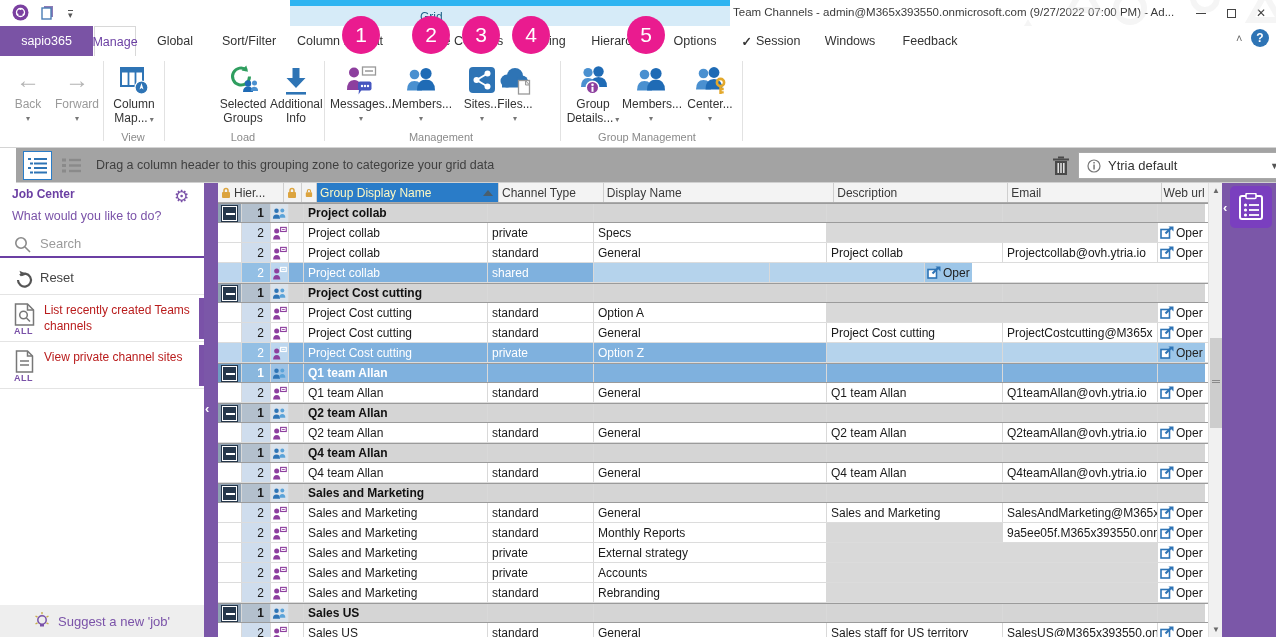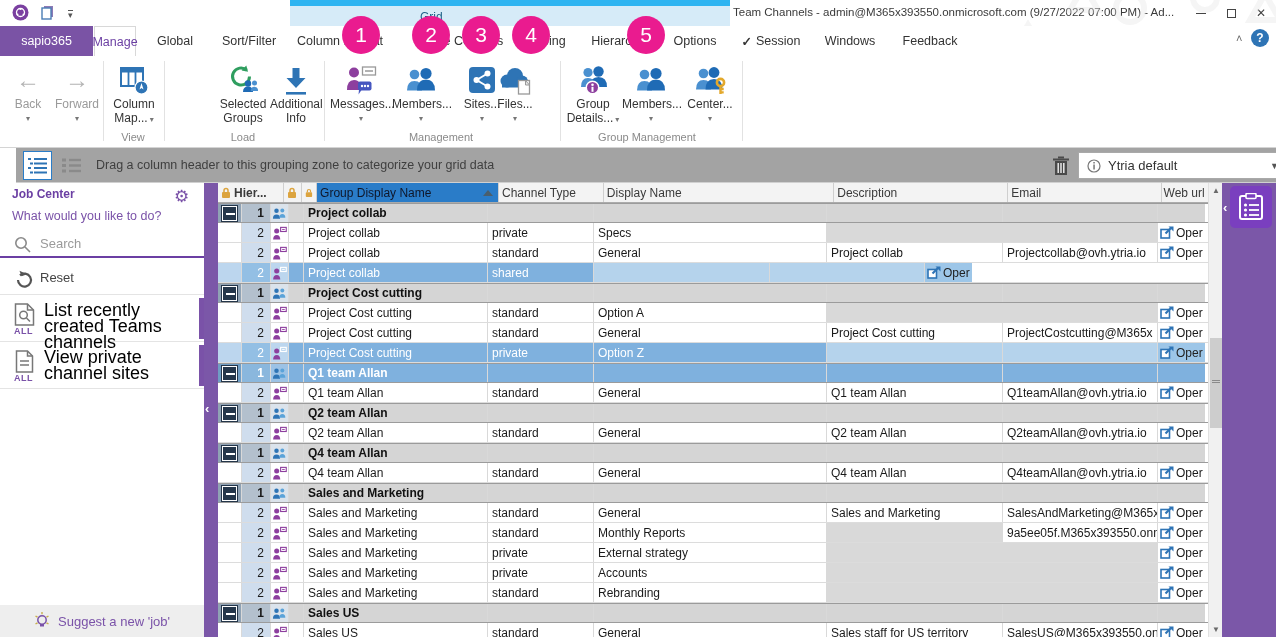--- a/index.html
+++ b/index.html
@@ -39,45 +39,45 @@
 #sidebar{position:absolute;left:0;top:183px;width:204px;height:454px;background:#fff;}
 #sb-title{position:absolute;left:12px;top:4px;font-size:12px;font-weight:bold;color:#6b3fa3;}
 #sb-gear{position:absolute;left:174px;top:3px;font-size:17px;color:#7a52a8;}
 #sb-sub{position:absolute;left:12px;top:26px;font-size:12.5px;color:#7a52a8;}
 #sb-search{position:absolute;left:0;top:48px;width:204px;height:27px;border-bottom:2px solid #6b3fa3;padding-left:15px;}
 #sb-search .stext{position:absolute;left:40px;top:5px;font-size:13px;color:#9a9a9a;}
 #sb-reset{position:absolute;left:0;top:82px;width:204px;height:30px;border-bottom:1px solid #e4e4e4;}
 #sb-reset .rtext{position:absolute;left:40px;top:5px;font-size:13px;color:#444;}
 .sb-item{position:absolute;left:0;width:204px;border-bottom:1px solid #e4e4e4;}
 .sb-item .accent{position:absolute;right:0;top:2px;bottom:2px;width:5px;background:#7a52a8;}
-.sb-item .itext{position:absolute;left:44px;top:6px;width:156px;font-size:18px;color:#000000;line-height:16px;}
+.sb-item .itext{position:absolute;left:44px;top:6px;width:156px;font-size:12px;color:#b91c1c;line-height:16px;}
 .sb-item .all{position:absolute;left:14px;top:30px;font-size:9px;font-weight:bold;color:#7a52a8;letter-spacing:.5px;}
 #sb-footer{position:absolute;left:0;top:422px;width:204px;height:32px;background:#eeeeee;display:flex;align-items:center;justify-content:center;gap:8px;font-size:13px;color:#7a52a8;}
 #lstrip{position:absolute;left:204px;top:183px;width:14px;height:454px;background:#7b57a8;}
 #lstrip .chev{position:absolute;left:1px;top:218px;color:#fff;font-size:13px;font-weight:bold;}
 #rpanel{position:absolute;left:1222px;top:183px;width:54px;height:454px;background:#7b57a8;}
 #rtile{position:absolute;left:8px;top:3px;width:42px;height:42px;background:#7a3fbf;border-radius:5px;display:flex;align-items:center;justify-content:center;}
 #rpanel .chev{position:absolute;left:1px;top:17px;color:#fff;font-size:13px;font-weight:bold;}
 #vscroll{position:absolute;left:1208px;top:183px;width:14px;height:454px;background:#f1f1f1;border-left:1px solid #e0e0e0;}
 #vscroll .sarr{position:absolute;left:0;width:14px;height:15px;color:#6a6a6a;font-size:8px;text-align:center;line-height:15px;}
 #vthumb{position:absolute;left:1px;top:155px;width:12px;height:90px;background:#cdcdcd;}
 #vthumb .grip{margin:42px auto 0;width:8px;border-top:1px solid #8a8a8a;border-bottom:1px solid #8a8a8a;height:3px;}
 #grid{position:absolute;left:218px;top:183px;width:990px;height:454px;background:#fff;overflow:hidden;}
 #ghead{display:flex;height:20px;background:#f3f3f3;border-bottom:1px solid #ababab;}
 .hc{border-right:1px solid #cfcfcf;display:flex;align-items:center;padding:0 3px;gap:3px;font-size:12px;color:#3a3a3a;position:relative;white-space:nowrap;overflow:hidden;}
-.hc.selcol{background:#2a7cc8;color:#0f172a;}
+.hc.selcol{background:#2a7cc8;color:#fef9c3;}
 .hc .sorttri{position:absolute;right:5px;top:7px;width:0;height:0;border-left:5px solid transparent;border-right:5px solid transparent;border-bottom:6px solid #4a5f6d;}
 .grow{display:flex;height:20px;border-bottom:1px solid #dcdcdc;background:#fff;}
 .grow.group{border-top:1px solid #9b9b9b;border-bottom:1px solid #9b9b9b;}
 .c{border-right:1px solid #d9d9d9;overflow:hidden;white-space:nowrap;display:flex;align-items:center;padding:0 4px;font-size:12px;color:#1a1a1a;}
 .c.num{justify-content:flex-end;padding-right:6px;}
 .c.icn{justify-content:center;padding:0 1px;}
 .w0{width:24px;}.w1{width:29px;}.w2{width:18px;}.w3{width:15px;}
 .w4{width:184px;}.w5{width:106px;}.w6{width:233px;}.w7{width:176px;}.w8{width:155px;}.w9{width:47px;border-right:none;padding:0 2px;}
-.h0{width:67px;font-weight:bold;}
+.h0{width:67px;}
 .group .c{background:#d5d5d5;}
 .group .c.cc{background:#8fa2b4;}
 .group .c.num{background:#b3c0cd;font-weight:bold;}
 .group .c.icn2{background:#dbe3eb;}
 .group .c.name{font-weight:bold;color:#111;}
 .child .c.num{background:#cfdded;}
 .child .c.empty{background:#d9d9d9;}
 .child.sel .c{background:#7fb1de;color:#fff;}
 .child.sel .c.cc{background:#bcd6ee;}
 .child.sel .c.num{background:#93bfe4;}

